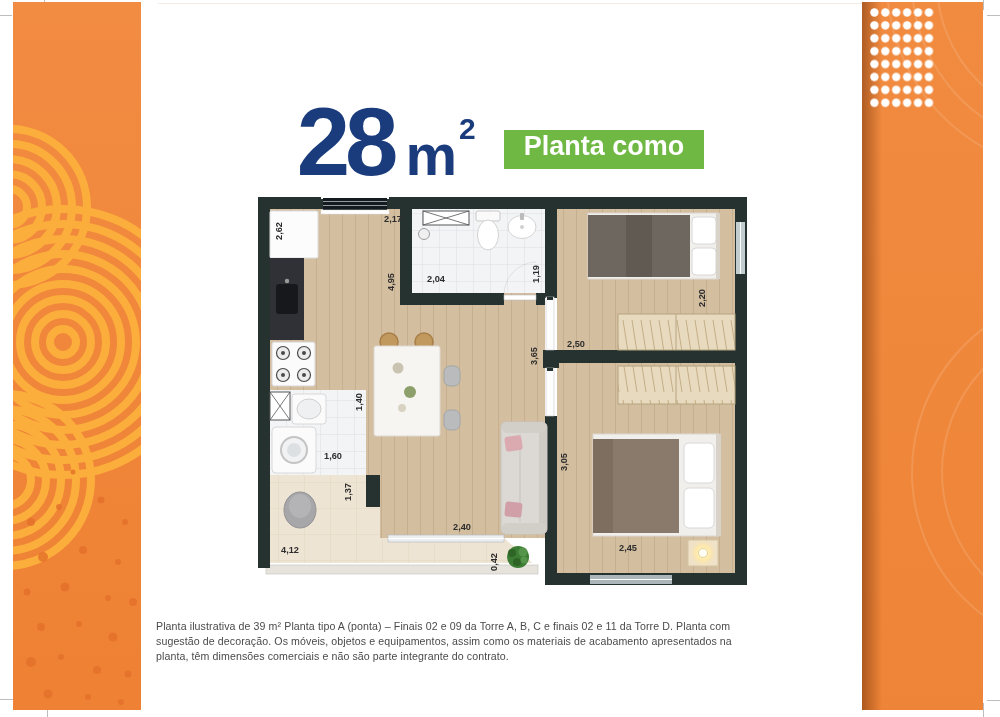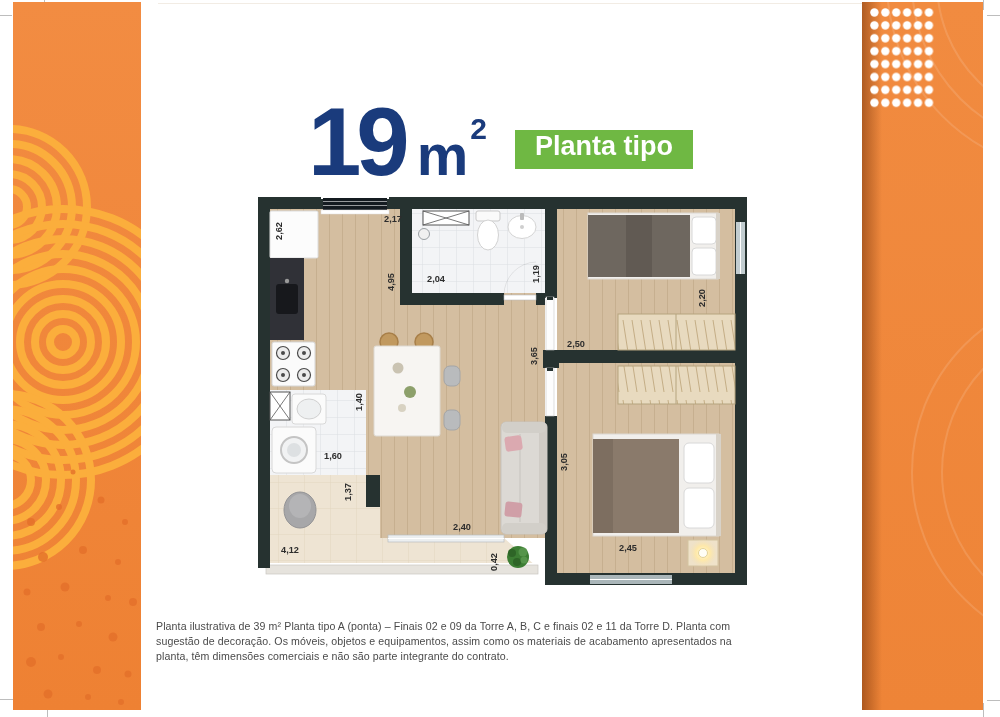--- a/index.html
+++ b/index.html
@@ -111,25 +111,25 @@
         <circle cx="215" cy="-20" r="190"></circle>
           <circle cx="230" cy="470" r="150"></circle>
         <circle cx="230" cy="470" r="180"></circle>
       </g>
       <rect x="8" y="6" width="64" height="102" fill="url(#dotp)"></rect>
     </svg>
   </div>
 
   <div class="header">
     <div class="area-title">
-      <span class="area-num">19</span>
+      <span class="area-num">28</span>
       <span class="area-unit">m</span>
       <span class="area-sup">2</span>
     </div>
-    <div class="badge">Planta tipo</div>
+    <div class="badge">Planta como</div>
   </div>
 
   <svg class="floorplan" viewBox="0 0 497 394">
     <defs>
       <pattern id="pw" width="13" height="13" patternUnits="userSpaceOnUse">
         <rect width="13" height="13" fill="#d4bea0"></rect>
         <line x1="12.5" y1="0" x2="12.5" y2="13" stroke="#b49a78" stroke-width="0.8" opacity="0.55"></line>
       </pattern>
       <pattern id="pt" width="17" height="17" patternUnits="userSpaceOnUse">
         <rect width="17" height="17" fill="#f3f4f6"></rect>

